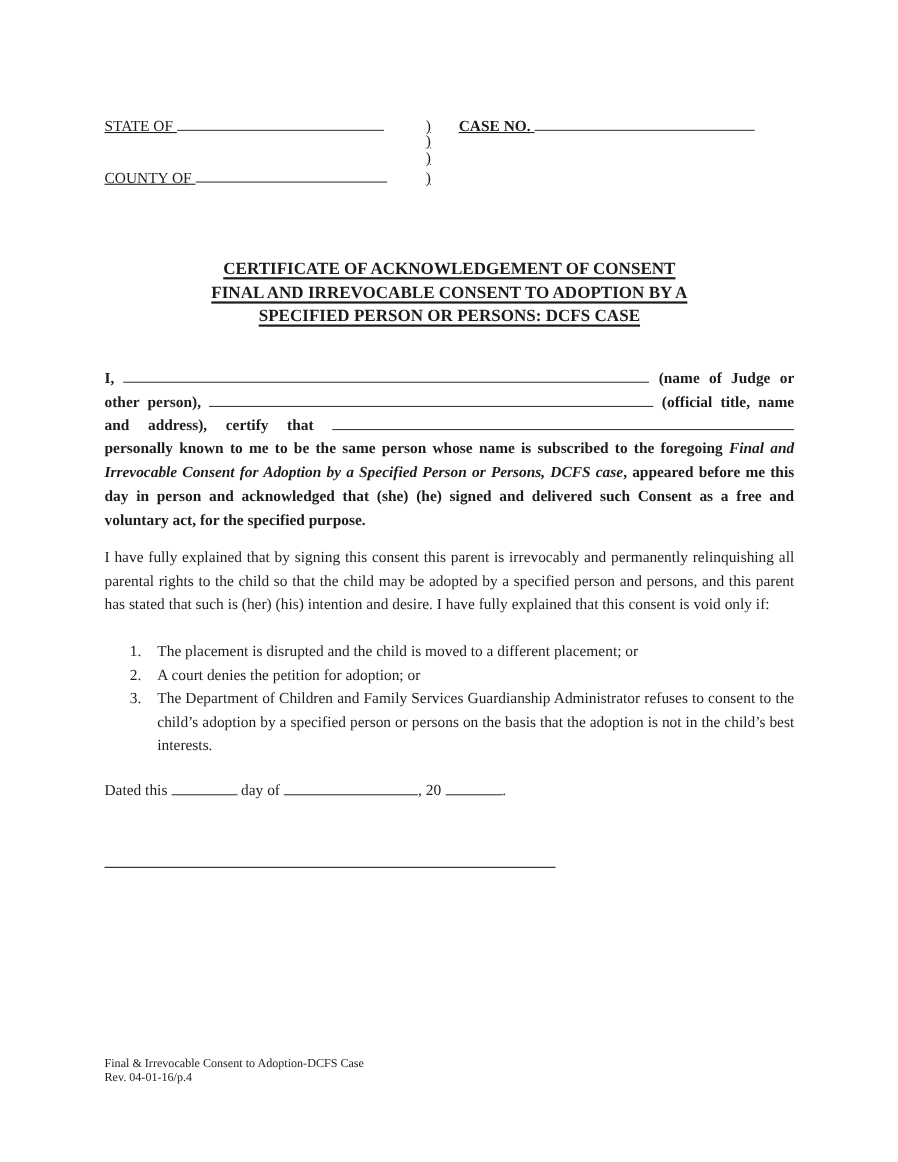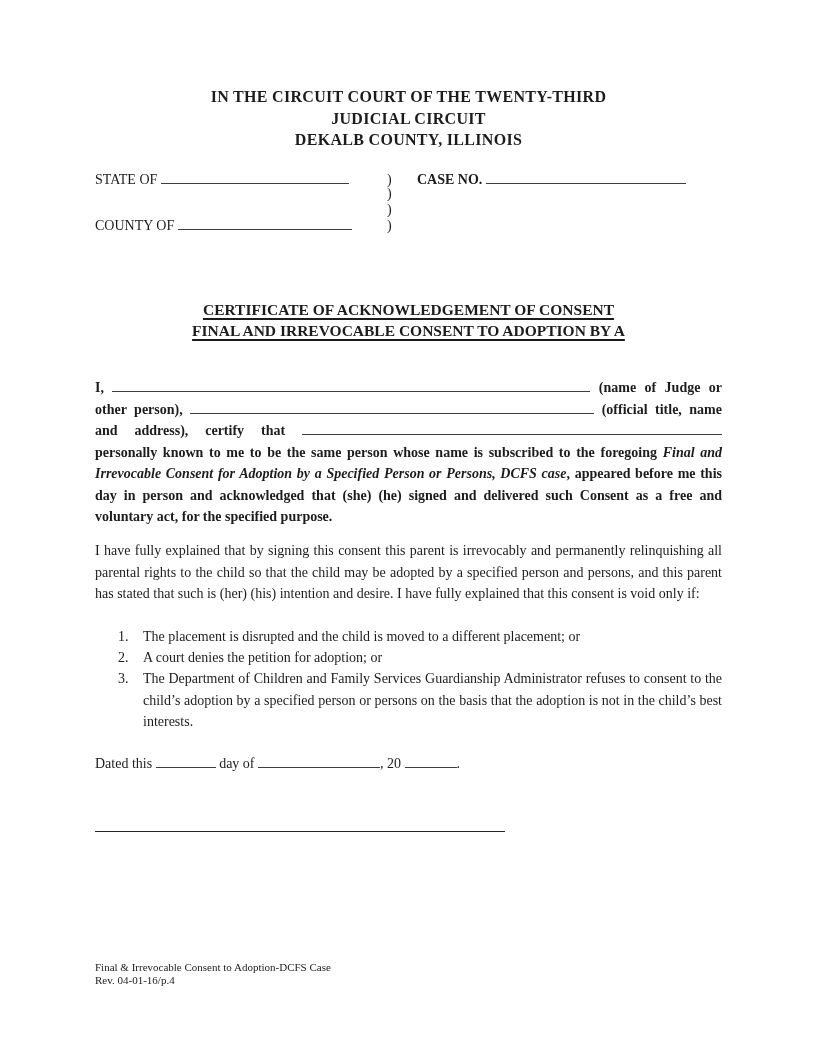--- a/index.html
+++ b/index.html
@@ -24,21 +24,21 @@
   
   .court-header {
     text-align: center;
     font-weight: bold;
     font-size: 16px;
     line-height: 21.5px;
     letter-spacing: 0.3px;
   }
 
   
-  .caption { margin-top: 20px; }
+  .caption { margin-top: 20px; text-decoration: underline; }
   .caption-row {
     display: flex;
     align-items: baseline;
     line-height: 15.6px;
     height: 15.6px;
   }
   .cap-left  { width: 270px; flex: none; }
   .cap-paren { margin-left: 22px; width: 14px; flex: none; }
   .cap-right { margin-left: 16px; flex: none; }
   .case-label { font-weight: bold; }
@@ -106,25 +106,20 @@
     top: 961px;
     font-size: 11px;
     line-height: 12.6px;
   }
 </style>
 </head>
 <body>
 
 <div class="page">
 
-  <div class="court-header">
-    <div>IN THE CIRCUIT COURT OF THE TWENTY-THIRD</div>
-    <div>JUDICIAL CIRCUIT</div>
-    <div>DEKALB COUNTY, ILLINOIS</div>
-  </div>
 
   <div class="caption">
     <div class="caption-row">
       <div class="cap-left">
         <span>STATE OF</span>
         <span class="blank state-blank"></span>
       </div>
       <div class="cap-paren">)</div>
       <div class="cap-right">
         <span class="case-label">CASE NO.</span>
@@ -144,20 +139,21 @@
         <span>COUNTY OF</span>
         <span class="blank county-blank"></span>
       </div>
       <div class="cap-paren">)</div>
     </div>
   </div>
 
   <div class="form-title">
     <div><span>CERTIFICATE OF ACKNOWLEDGEMENT OF CONSENT</span></div>
     <div><span>FINAL AND IRREVOCABLE CONSENT TO ADOPTION BY A</span></div>
+    <div><span>SPECIFIED PERSON OR PERSONS: DCFS CASE</span></div>
   </div>
 
   <p class="para certify">
     <span>I,</span>
     <span class="blank judge-blank"></span>
     <span>(name of Judge or other person),</span>
     <span class="blank official-blank"></span>
     <span>(official title, name and address), certify that</span>
     <span class="blank person-blank"></span>
     <span>personally known to me to be the same person whose name is subscribed to the foregoing</span>

